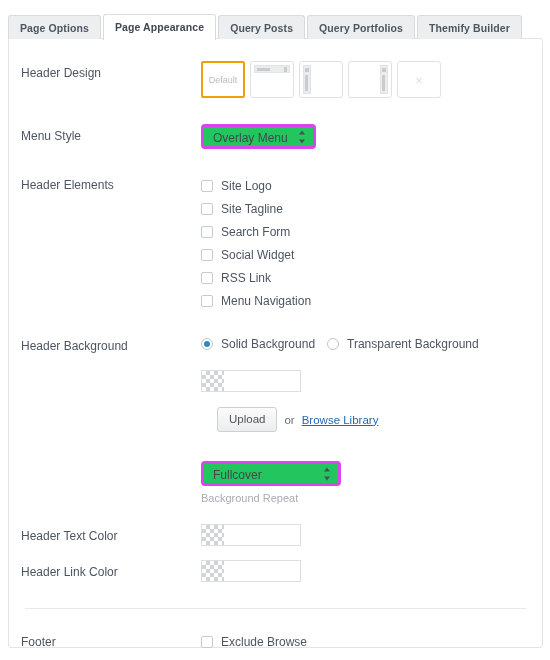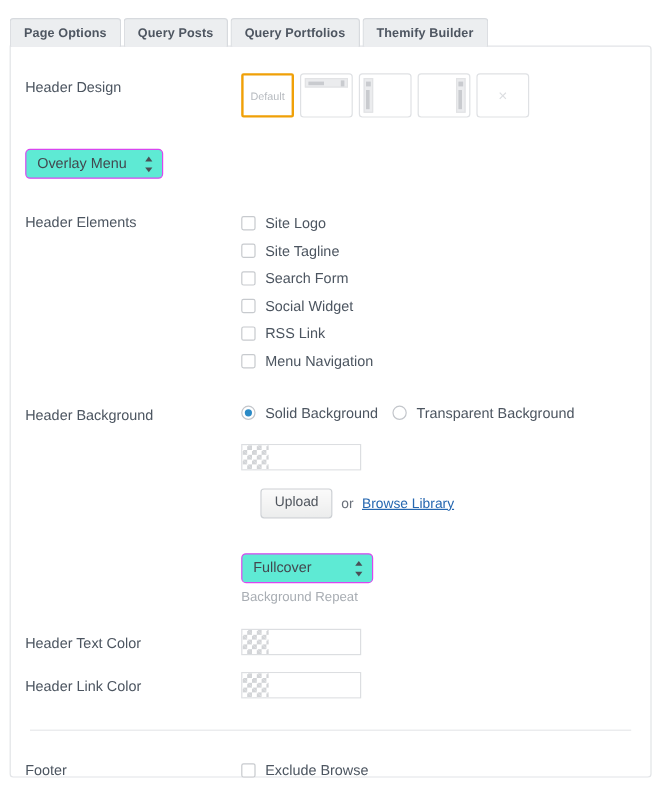--- a/index.html
+++ b/index.html
@@ -185,22 +185,22 @@
     left: 1px; top: 9px;
     width: 3px; bottom: 2px;
     background: #c9cbcf;
   }
 
   
   .select {
     position: relative;
     display: inline-block;
     height: 25px;
-    background: #5eead4;
-    border: 1px solid #d946ef;
+    background: #22c55e;
+    border: 3px solid #d946ef;
     border-radius: 4px;
     box-sizing: border-box;
     cursor: pointer;
   }
   .select .sel-text {
     display: block;
     font-size: 12px;
     color: #43484f;
     line-height: 23px;
     padding: 0 26px 0 9px;
@@ -362,20 +362,21 @@
     margin: 0 16px;
   }
 </style>
 </head>
 <body>
 
 <div class="screen">
 
   <div class="tabs">
     <div class="tab">Page Options</div>
+    <div class="tab active">Page Appearance</div>
     <div class="tab">Query Posts</div>
     <div class="tab">Query Portfolios</div>
     <div class="tab">Themify Builder</div>
   </div>
 
   <div class="panel">
     <div class="rows">
 
       <div class="row" style="padding-top:8px;">
         <div class="row-label">Header Design</div>
@@ -409,20 +410,21 @@
 
             <div class="thumb">
               <span class="xmark">×</span>
             </div>
 
           </div>
         </div>
       </div>
 
       <div class="row" style="padding-top:26px;">
+        <div class="row-label">Menu Style</div>
         <div class="row-field">
           <div class="select" style="width:115px;">
             <span class="sel-text">Overlay Menu</span>
             <span class="stepper">
                 <i class="up"></i>
                 <i class="dn"></i>
               </span>
           </div>
         </div>
       </div>
@@ -488,21 +490,21 @@
             </div>
           </div>
 
           <div class="upload-row" style="margin-top:15px;">
             <button class="btn">Upload</button>
             <span class="or-text">or</span>
             <span class="link">Browse Library</span>
           </div>
 
           <div style="margin-top:29px;">
-            <div class="select" style="width:110px;">
+            <div class="select" style="width:140px;">
               <span class="sel-text">Fullcover</span>
               <span class="stepper">
                   <i class="up"></i>
                   <i class="dn"></i>
                 </span>
             </div>
             <div class="caption">Background Repeat</div>
           </div>
 
         </div>

